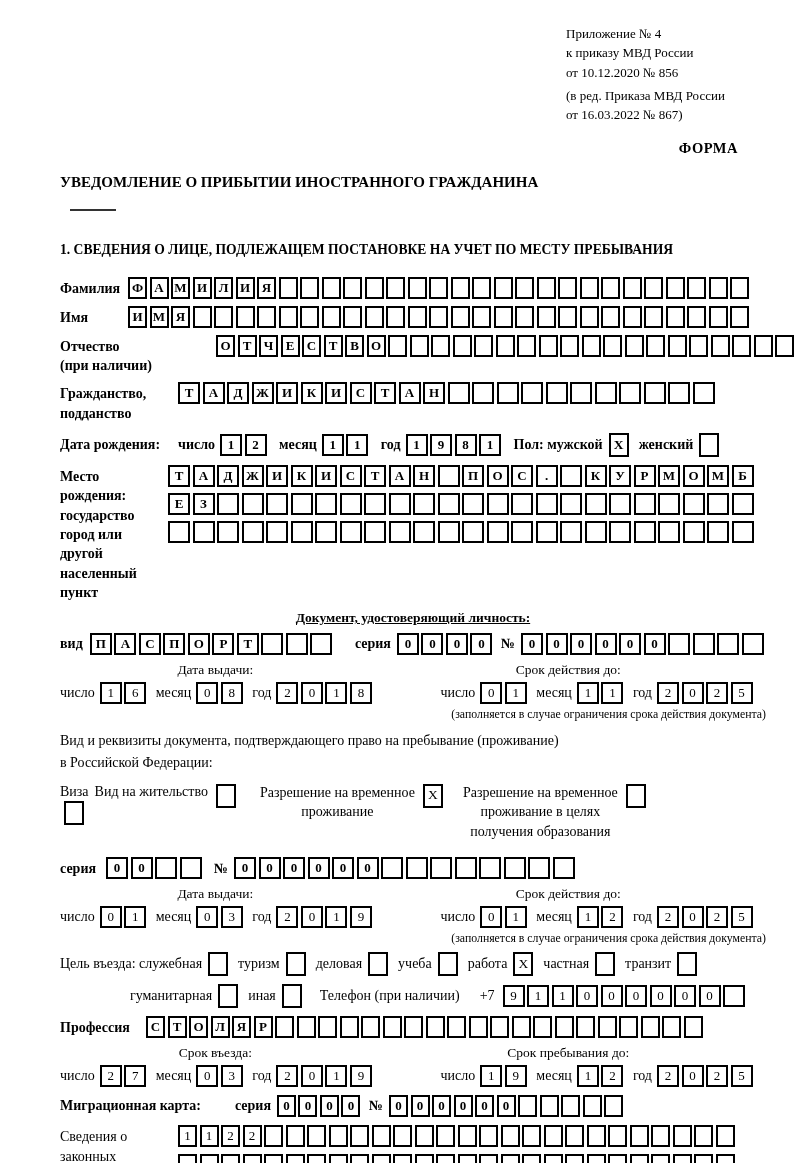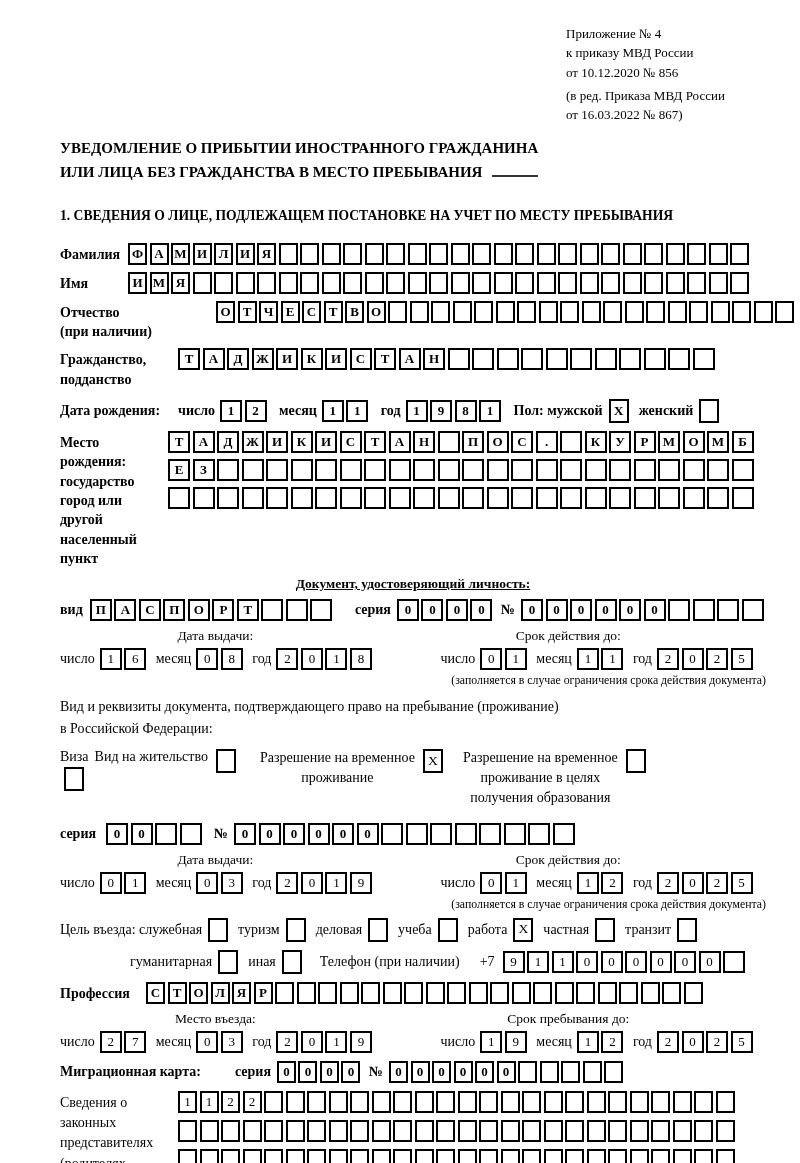--- a/index.html
+++ b/index.html
@@ -70,25 +70,26 @@
   <div class="appendix">
     <div class="line">Приложение № 4</div>
     <div class="line">к приказу МВД России</div>
     <div class="line">от 10.12.2020 № 856</div>
     <div class="rev">
       <div class="line">(в ред. Приказа МВД России</div>
       <div class="line">от 16.03.2022 № 867)</div>
     </div>
   </div>
 
+  <div class="forma">ФОРМА</div>
 
   <div class="title">
     <div>УВЕДОМЛЕНИЕ О ПРИБЫТИИ ИНОСТРАННОГО ГРАЖДАНИНА</div>
     <div>
-      <span>ИЛИ ЛИЦА БЕЗ ГРАЖДАНСТВА В МЕСТО ПРЕБЫВАНИЯ</span><span class="tline"></span>
+      <span class="tline"></span>
     </div>
   </div>
 
   <div class="sec">1. СВЕДЕНИЯ О ЛИЦЕ, ПОДЛЕЖАЩЕМ ПОСТАНОВКЕ НА УЧЕТ ПО МЕСТУ ПРЕБЫВАНИЯ</div>
 
   <div class="row">
     <span class="lbl w68">Фамилия</span>
     <span class="cells">
         <span class="cell">Ф</span>
         <span class="cell">А</span>
@@ -590,21 +591,21 @@
         <span class="cell"></span>
         <span class="cell"></span>
         <span class="cell"></span>
         <span class="cell"></span>
         <span class="cell"></span>
         <span class="cell"></span>
       </span>
   </div>
 
   <div class="dhead">
-    <span class="dhead-left">Место въезда:</span>
+    <span class="dhead-left">Срок въезда:</span>
     <span class="dhead-right">Срок пребывания до:</span>
   </div>
   <div class="dcells" style="margin-bottom:8px;">
     <div class="dgroup">
       <span class="dlbl">число</span>
       <span class="cells wide">
           <span class="cell">2</span>
           <span class="cell">7</span>
         </span>
       <span class="dlbl">месяц</span>

